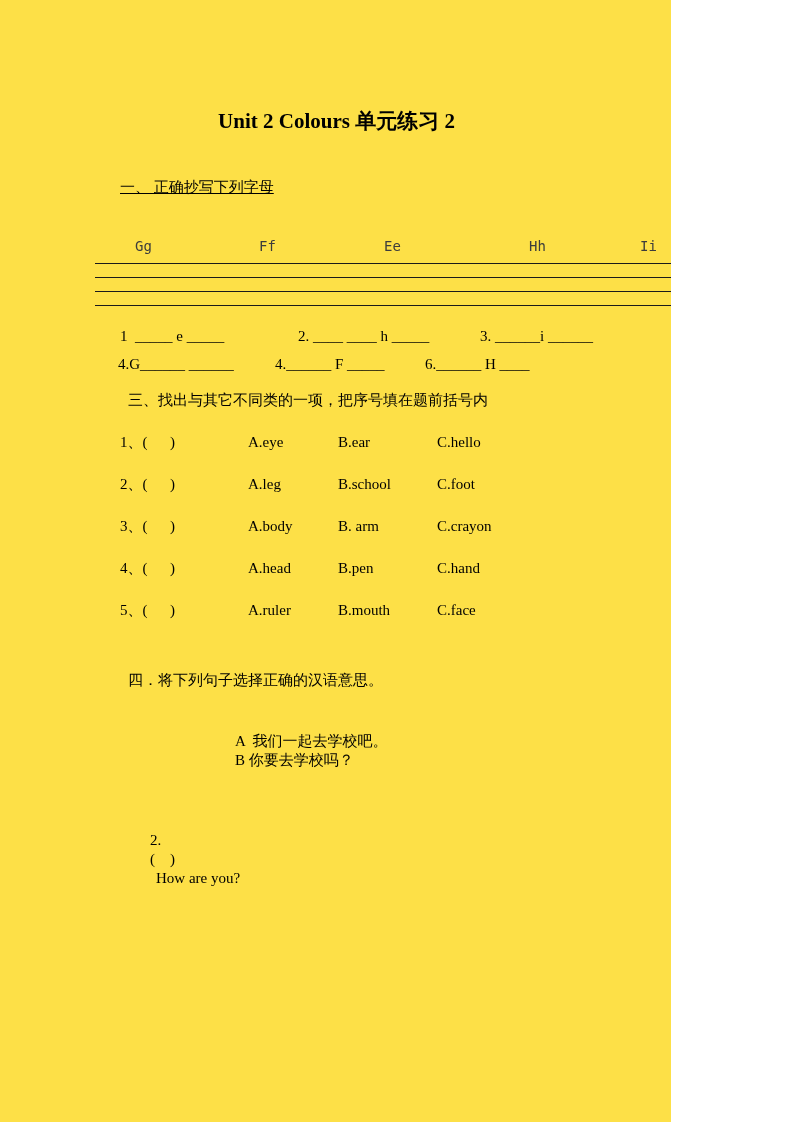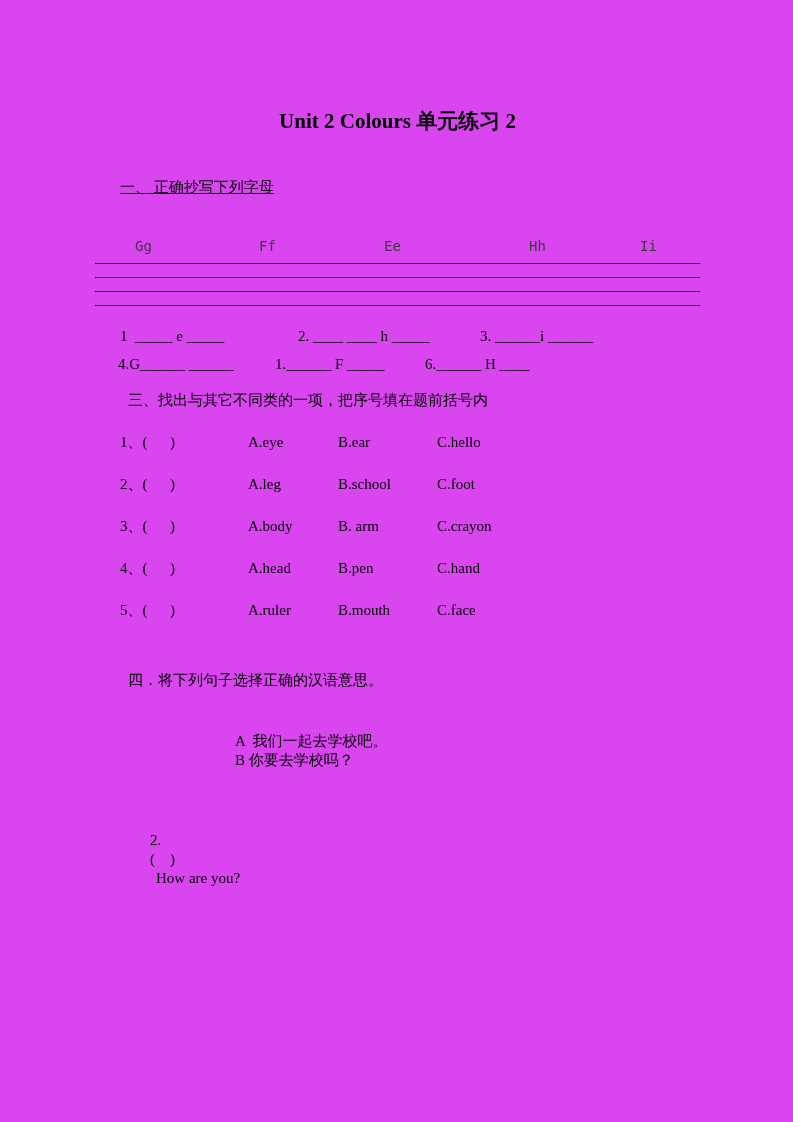--- a/index.html
+++ b/index.html
@@ -1,20 +1,20 @@
 <!DOCTYPE html>
 <html><head>
 <meta charset="utf-8">
 <style>
   * { box-sizing: border-box; }
   html, body { margin: 0; padding: 0; background: #ffffff; }
   .page {
-    width: 793px;
+    width: 671px;
     height: 1122px;
-    background: #d946ef;
+    background: #fde047;
     padding: 108px 93px 0 95px;
     font-family: "Liberation Serif", "DejaVu Serif", serif;
     font-size: 15px;
     color: #000000;
     position: relative;
     overflow: hidden;
   }
   .title {
     text-align: center;
     font-weight: bold;
@@ -121,21 +121,21 @@
   </div>
 
 
   <div class="blank-row blank-row1">
     <span class="blank-item">1  _____ e _____</span>
     <span class="blank-item">2. ____ ____ h _____</span>
     <span class="blank-item">3. ______i ______</span>
   </div>
   <div class="blank-row blank-row2">
     <span class="blank-item">4.G______ ______</span>
-    <span class="blank-item">1.______ F _____</span>
+    <span class="blank-item">4.______ F _____</span>
     <span class="blank-item">6.______ H ____</span>
   </div>
 
   <div class="s-heading s3-heading">三、找出与其它不同类的一项，把序号填在题前括号内</div>
 
   <div>
     <div class="q3-row">
       <span class="q3-label">1、(      )</span>
       <span class="q3-a">A.eye</span>
       <span class="q3-b">B.ear</span>

